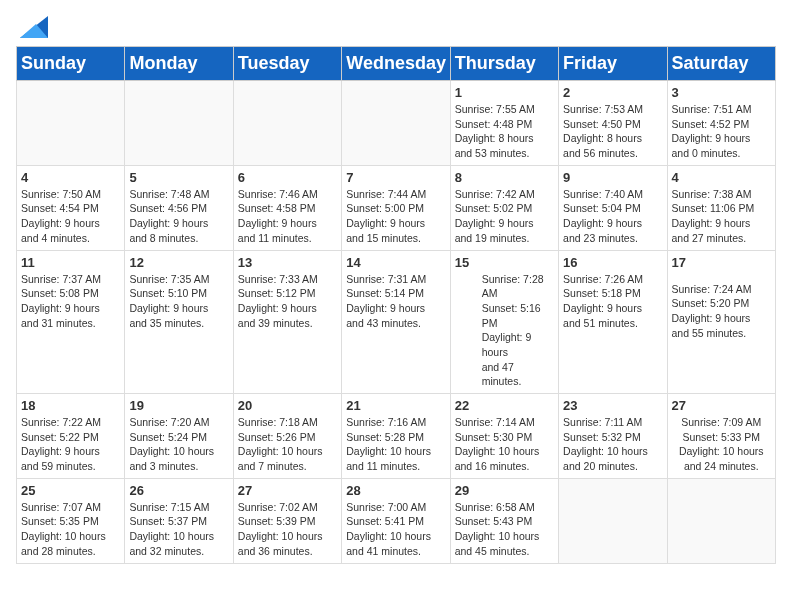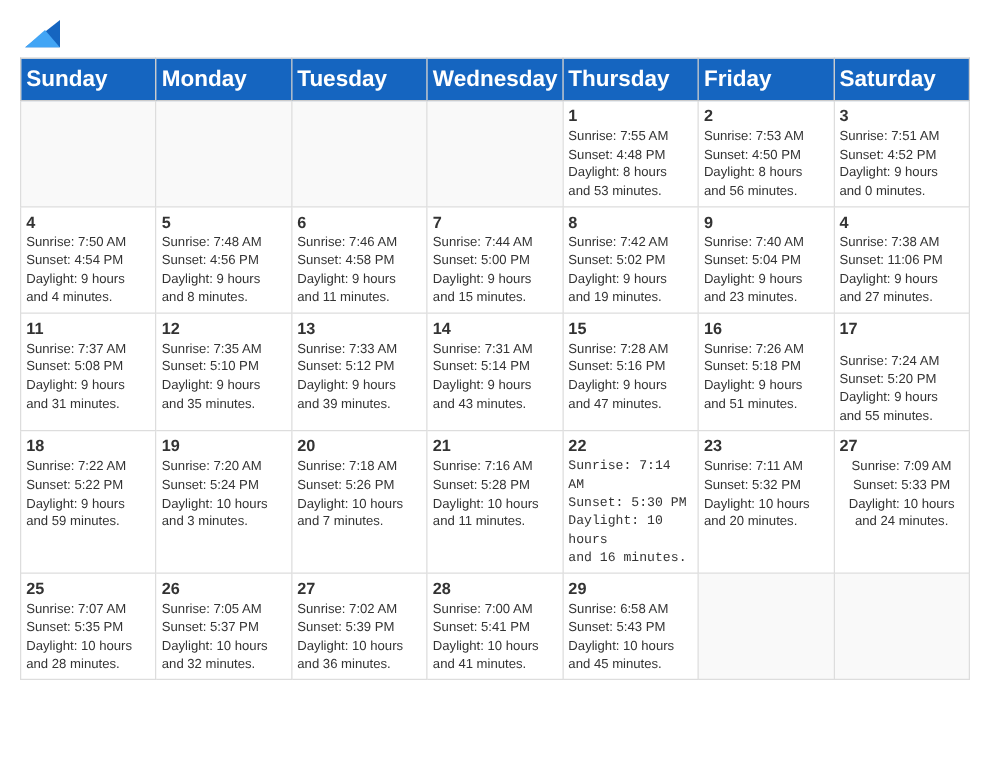--- a/index.html
+++ b/index.html
@@ -189,21 +189,21 @@
         </td>
         <td>
           <span class="day-num">14</span>
           <div class="day-info" style="white-space: pre-line;">Sunrise: 7:31 AM
 Sunset: 5:14 PM
 Daylight: 9 hours
 and 43 minutes.</div>
         </td>
         <td>
           <span class="day-num">15</span>
-          <div class="day-info" style="white-space: pre-line;">Sunrise: 7:28 AM
+          <div class="day-info" style="white-space: pre-line; margin-left: 27px;">Sunrise: 7:28 AM
 Sunset: 5:16 PM
 Daylight: 9 hours
 and 47 minutes.</div>
         </td>
         <td>
           <span class="day-num">16</span>
           <div class="day-info" style="white-space: pre-line;">Sunrise: 7:26 AM
 Sunset: 5:18 PM
 Daylight: 9 hours
 and 51 minutes.</div>
@@ -240,21 +240,21 @@
         </td>
         <td>
           <span class="day-num">21</span>
           <div class="day-info" style="white-space: pre-line;">Sunrise: 7:16 AM
 Sunset: 5:28 PM
 Daylight: 10 hours
 and 11 minutes.</div>
         </td>
         <td>
           <span class="day-num">22</span>
-          <div class="day-info" style="white-space: pre-line; font-family: Liberation Mono, monospace;">Sunrise: 7:14 AM
+          <div class="day-info" style="white-space: pre-line;">Sunrise: 7:14 AM
 Sunset: 5:30 PM
 Daylight: 10 hours
 and 16 minutes.</div>
         </td>
         <td>
           <span class="day-num">23</span>
           <div class="day-info" style="white-space: pre-line;">Sunrise: 7:11 AM
 Sunset: 5:32 PM
 Daylight: 10 hours
 and 20 minutes.</div>
@@ -270,21 +270,21 @@
       <tr>
         <td>
           <span class="day-num">25</span>
           <div class="day-info" style="white-space: pre-line;">Sunrise: 7:07 AM
 Sunset: 5:35 PM
 Daylight: 10 hours
 and 28 minutes.</div>
         </td>
         <td>
           <span class="day-num">26</span>
-          <div class="day-info" style="white-space: pre-line;">Sunrise: 7:05 AM
+          <div class="day-info" style="white-space: pre-line;">Sunrise: 7:15 AM
 Sunset: 5:37 PM
 Daylight: 10 hours
 and 32 minutes.</div>
         </td>
         <td>
           <span class="day-num">27</span>
           <div class="day-info" style="white-space: pre-line;">Sunrise: 7:02 AM
 Sunset: 5:39 PM
 Daylight: 10 hours
 and 36 minutes.</div>

